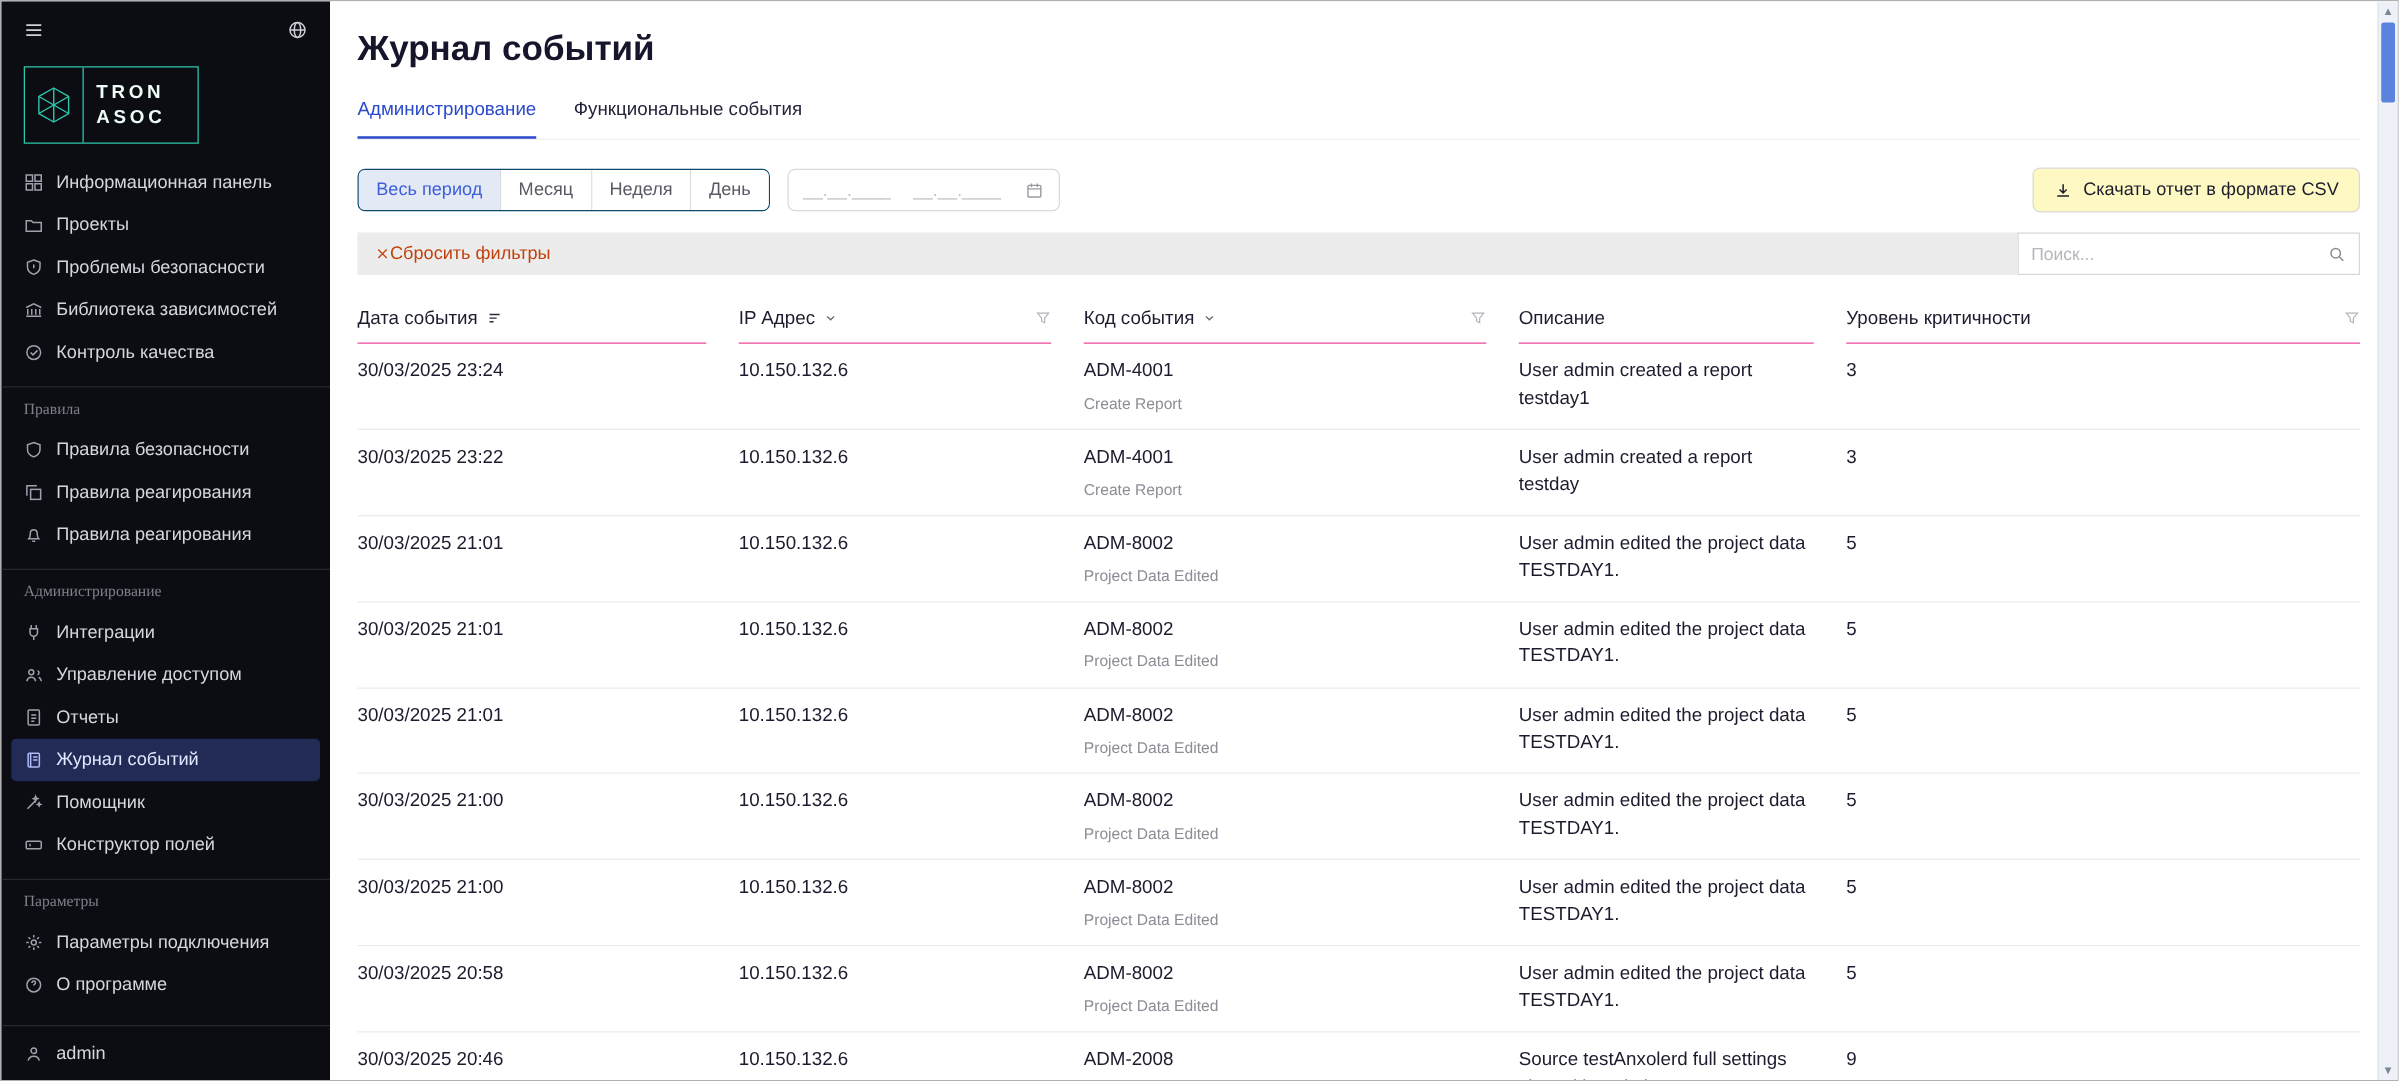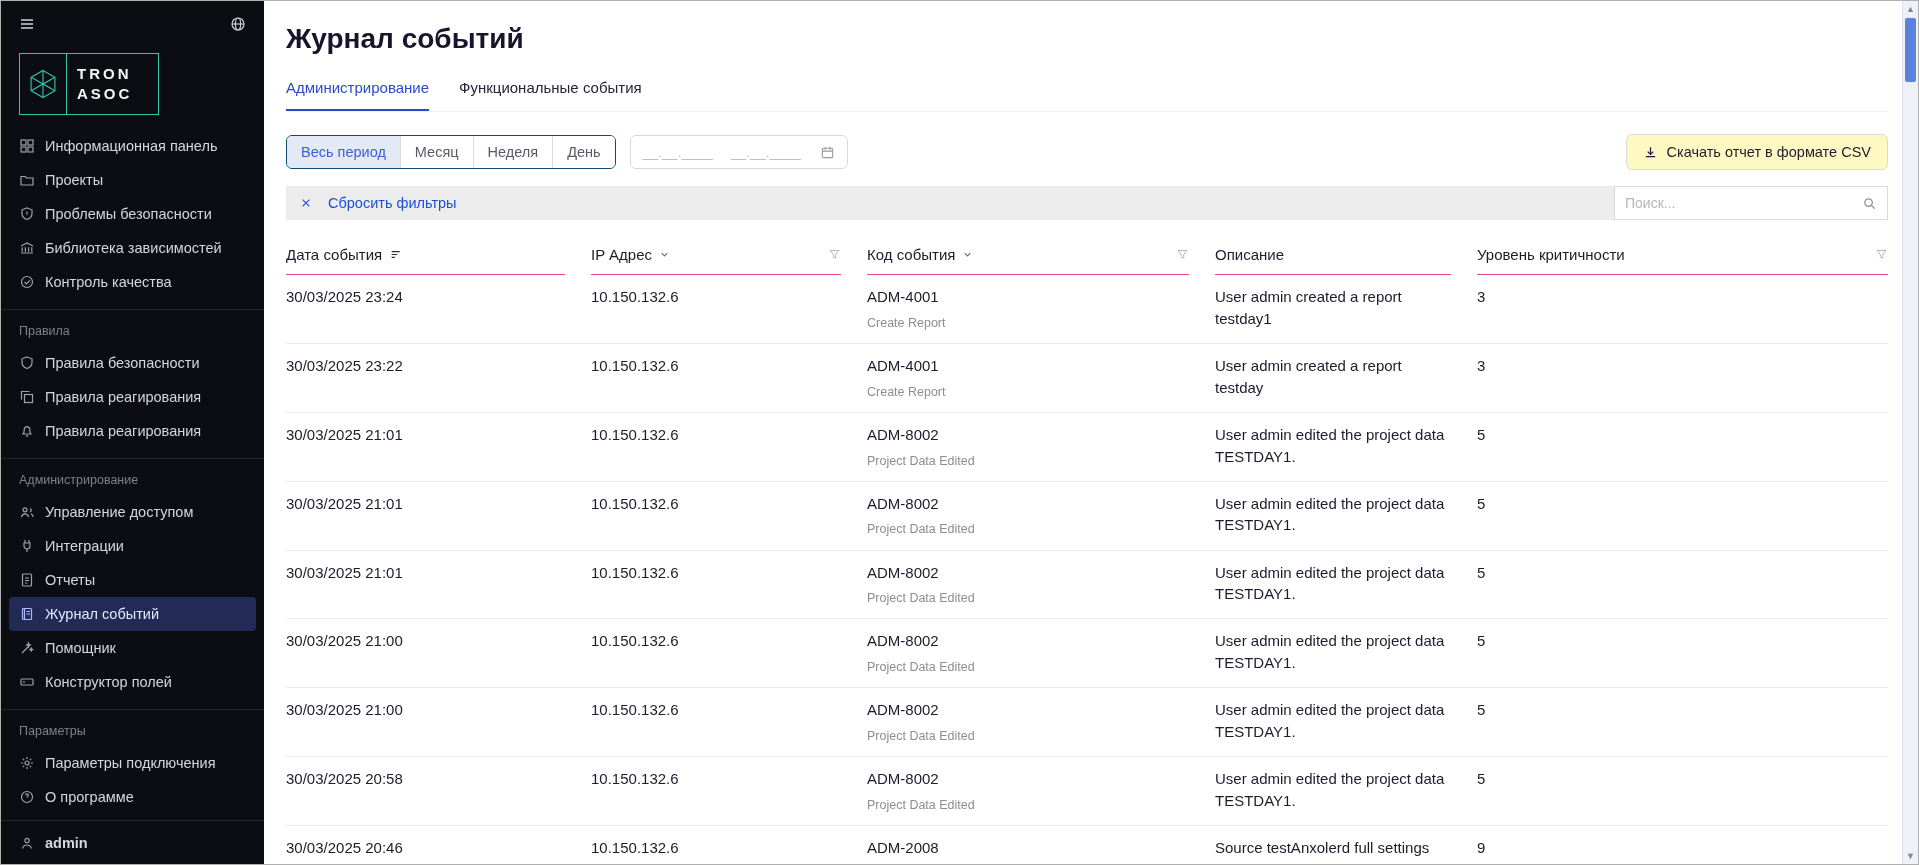--- a/index.html
+++ b/index.html
@@ -20,24 +20,24 @@
   .logo-text { flex:1; display:flex; flex-direction:column; justify-content:center;
                padding-left:10px; color:#eefcf8; font-weight:600; font-size:15px;
                letter-spacing:3px; line-height:1.35; }
   .nav { flex:1; padding-top:6px; overflow:hidden; }
   .nav-item { height:34px; display:flex; align-items:center; gap:10px; padding:0 18px;
               font-size:14.5px; color:#d6d7de; cursor:pointer; white-space:nowrap; }
   .nav-item .nicon { color:#9fa1ad; display:flex; align-items:center; }
   .nav-item.active { background:#212b56; border-radius:4px; margin:0 8px; padding:0 10px;
                      color:#e2e9ff; }
   .nav-item.active .nicon { color:#aebcf5; }
-  .section-h { font-size:12.5px; color:#7e808c; padding:0 18px; margin:14px 0 8px; }
+  .section-h { font-size:12.5px; color:#7e808c; padding:0 18px; margin:2px 0 8px;font-family:Liberation Serif, serif; }
   .sb-div { height:1px; background:#26272f; margin:10px 0; }
   .sb-user { margin-top:auto; border-top:1px solid #26272f; height:44px; display:flex;
-             align-items:center; gap:10px; padding:0 18px; font-size:14.5px;font-weight:bold; }
+             align-items:center; gap:10px; padding:0 18px; font-size:14.5px; }
   .sb-user .nicon { color:#9fa1ad; display:flex; }
 
   
   .main { flex:1; padding:0 30px 0 22px; display:flex; flex-direction:column;
           overflow:hidden; background:#fff; }
   .page-title { margin-top:22px; font-size:28px; font-weight:700; color:#15152b; }
   .tabs { margin-top:24px; display:flex; gap:30px; border-bottom:1px solid #f0f0f0; }
   .tab { font-size:15px; color:#24243a; padding-bottom:13px; cursor:pointer;
          border-bottom:2px solid transparent; }
   .tab.active { color:#2b4acb; border-bottom-color:#2b4acb; }
@@ -52,21 +52,21 @@
   .datepicker { height:34px; border:1px solid #d9d9d9; border-radius:6px; display:flex;
                 align-items:center; gap:18px; padding:0 12px; width:218px; color:#bcbcc2;
                 font-size:14px; }
   .datepicker .cal { margin-left:auto; color:#9a9aa2; display:flex; }
   .csv-btn { margin-left:auto; height:36px; border:1px solid #d9d9d9; border-radius:6px;
              background:#fef9c3; display:flex; align-items:center; gap:9px; padding:0 16px;
              font-size:14.5px; color:#1c1c2e; cursor:pointer; }
 
   .grey-bar { margin-top:16px; background:#ececec; height:40px; display:flex;
               align-items:center; padding-left:14px; }
-  .reset-btn { display:flex; align-items:center; gap:16px; color:#1d4ed8; font-size:14.5px; }
+  .reset-btn { display:flex; align-items:center; gap:0; color:#c2410c; font-size:14.5px; }
   .search-box { margin-left:auto; width:274px; height:34px; background:#fff;
                 border:1px solid #d9d9d9; display:flex; align-items:center; padding:0 10px; }
   .search-box input { border:none; outline:none; flex:1; font-size:14px;
                       font-family:"Liberation Sans", sans-serif; color:#333; }
   .search-box input::placeholder { color:#b5b5bc; }
   .search-box .sic { color:#8a8a94; display:flex; }
 
   
   .thead, .trow { display:grid; grid-template-columns:305px 276px 348px 262px 1fr; }
   .thead { margin-top:26px; font-size:15px; color:#1c1c2e; }
@@ -207,33 +207,33 @@
           </span>
         <span>Правила реагирования</span>
       </div>
 
       <div class="sb-div"></div>
       <div class="section-h">Администрирование</div>
 
       <div class="nav-item">
         <span class="nicon">
             <svg width="16" height="16" viewBox="0 0 16 16" fill="none" stroke="currentColor" stroke-width="1.2">
+              <path d="M6 2v3M10 2v3M5 5h6v3a3 3 0 0 1-6 0zM8 11v3"></path>
+            </svg>
+          </span>
+        <span>Интеграции</span>
+      </div>
+      <div class="nav-item">
+        <span class="nicon">
+            <svg width="16" height="16" viewBox="0 0 16 16" fill="none" stroke="currentColor" stroke-width="1.2">
               <circle cx="6" cy="5.8" r="2"></circle>
               <path d="M2.5 13c.4-2 1.8-3.2 3.5-3.2S9.1 11 9.5 13M11 4.5a1.8 1.8 0 0 1 0 3.4M12 9.8c1.2.5 1.9 1.6 2.1 3.2"></path>
             </svg>
           </span>
         <span>Управление доступом</span>
-      </div>
-      <div class="nav-item">
-        <span class="nicon">
-            <svg width="16" height="16" viewBox="0 0 16 16" fill="none" stroke="currentColor" stroke-width="1.2">
-              <path d="M6 2v3M10 2v3M5 5h6v3a3 3 0 0 1-6 0zM8 11v3"></path>
-            </svg>
-          </span>
-        <span>Интеграции</span>
       </div>
       <div class="nav-item">
         <span class="nicon">
             <svg width="16" height="16" viewBox="0 0 16 16" fill="none" stroke="currentColor" stroke-width="1.2">
               <rect x="3.5" y="2" width="9" height="12" rx="1"></rect>
               <path d="M6 6h4M6 8.5h4M6 11h2.5"></path>
             </svg>
           </span>
         <span>Отчеты</span>
       </div>

